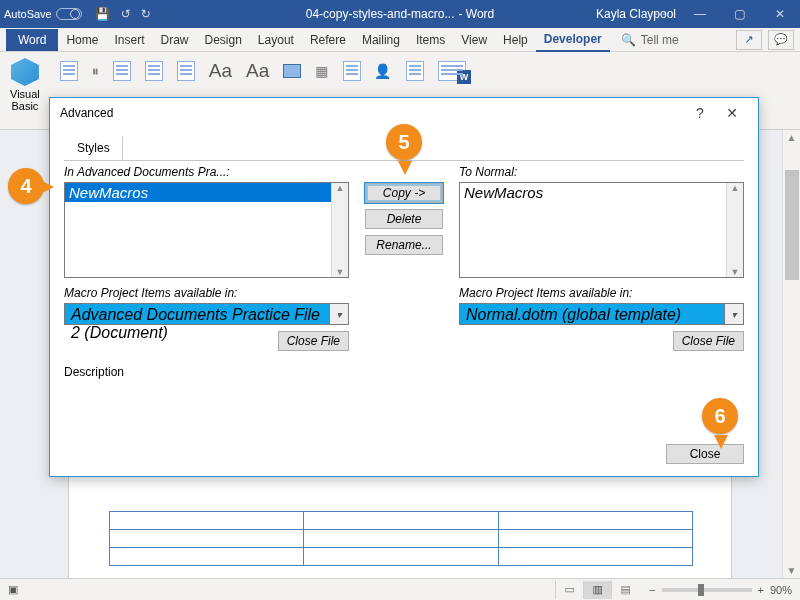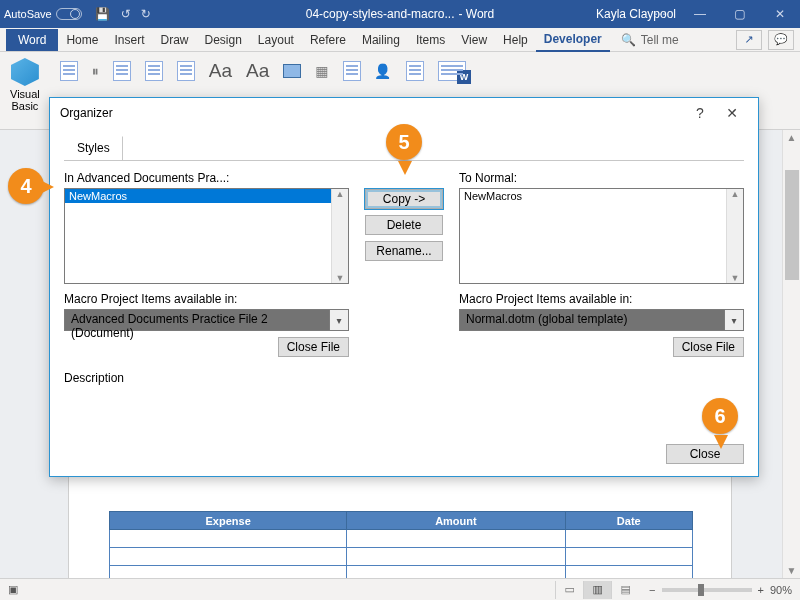--- a/index.html
+++ b/index.html
@@ -53,36 +53,36 @@
   
   .dialog { position:absolute; left:49px; top:97px; width:710px; height:380px; background:#fff; border:1px solid #2b93d1; box-shadow:0 3px 12px rgba(0,0,0,0.25); font-size:12px; }
   .dlg-title { height:30px; display:flex; align-items:center; padding:0 10px; border-bottom:none; }
   .dlg-title .gap { flex:1; }
   .dlg-title .closebtn { width:32px; text-align:center; font-size:14px; color:#444; }
   .dlg-body { padding:8px 14px 10px 14px; }
   .dlg-tabs { display:flex; border-bottom:1px solid #c7c7c7; font-size:12px; }
   .dlg-tab { padding:4px 12px 5px; border:1px solid #c7c7c7; border-bottom:none; background:#f4f4f4; margin-right:-1px; position:relative; }
   .dlg-tab.inactive { background:transparent; border-top-color:transparent; border-left-color:transparent; }
   .dlg-tab.active { background:#fff; top:1px; }
-  .cols { display:flex; gap:10px; margin-top:10px; }
+  .cols { display:flex; gap:10px; margin-top:4px;font-style:italic; }
   .col { display:flex; flex-direction:column; }
   .col.side { flex:1; }
   .col.mid { width:90px; align-items:center; gap:6px; padding-top:18px; }
   .lbl { font-size:12px; margin-bottom:3px; }
   .listbox { border:1px solid #7a7a7a; height:96px; background:#fff; position:relative; display:flex; }
   .listbox .inner { flex:1; padding:0; }
-  .listbox .item { padding:1px 4px; font-size:11px; }
+  .listbox .item { padding:1px 4px; font-size:15px; }
   .listbox .item.selected { background:#0078d7; color:#fff; }
   .listbox .sb { width:17px; background:#f0f0f0; border-left:1px solid #dcdcdc; display:flex; flex-direction:column; justify-content:space-between; align-items:center; font-size:9px; color:#888; }
   .btn { min-width:78px; padding:2px 8px; border:1px solid #adadad; background:#e1e1e1; font-size:12px; text-align:center; }
   .btn.sm { min-width:70px; }
   .btn.focus { outline:1px solid #2b93d1; box-shadow:0 0 0 2px rgba(43,147,209,0.4) inset; }
   .row2 .lbl { margin-top:8px; }
   .combo { display:flex; }
-  .combo .val { flex:1; border:1px solid #7a7a7a; border-right:none; height:22px; padding:2px 6px; font-size:12px; background:#737373; }
+  .combo .val { flex:1; border:1px solid #7a7a7a; border-right:none; height:22px; padding:2px 6px; font-size:16px; background:#0ea5e9; }
   .combo .dd { width:20px; border:1px solid #7a7a7a; display:flex; align-items:center; justify-content:center; font-size:10px; color:#555; background:#efefef; }
   .closefile { align-self:flex-end; margin-top:6px; }
   .desc { margin-top:14px; font-size:12px; }
   .dlg-close { position:absolute; right:14px; bottom:12px; }
 
   
   .callout { position:absolute; width:38px; height:50px; }
   .callout .circle { width:36px; height:36px; background:#f28c1b; border-radius:50%; color:#fff; font-size:20px; font-weight:600; display:flex; align-items:center; justify-content:center; box-shadow:0 1px 2px rgba(0,0,0,0.3); }
   .callout.down::after { content:""; position:absolute; left:12px; bottom:-1px; width:0; height:0; border-left:7px solid transparent; border-right:7px solid transparent; border-top:14px solid #f28c1b; }
   .callout.right::after { content:""; position:absolute; left:32px; top:12px; width:0; height:0; border-top:7px solid transparent; border-bottom:7px solid transparent; border-left:14px solid #f28c1b; }
@@ -170,25 +170,20 @@
     <div class="docic w" style="position:relative">
         <div class="wbadge">W</div>
       </div>
   </div>
 </div>
 
 <div class="docarea">
   <div class="paper">
     <table class="tbl">
       <tbody>
-          <tr>
-        <th>Expense</th>
-        <th>Amount</th>
-        <th>Date</th>
-      </tr>
       <tr>
             <td></td>
             <td></td>
             <td></td>
           </tr>
       <tr>
             <td></td>
             <td></td>
             <td></td>
           </tr>
@@ -202,21 +197,21 @@
   </div>
 </div>
 <div class="vscroll">
   <span>▲</span>
   <div class="thumb"></div>
   <span>▼</span>
 </div>
 
 <div class="dialog">
   <div class="dlg-title">
-    <span>Organizer</span>
+    <span>Advanced</span>
     <span class="gap"></span>
     <span class="closebtn">?</span>
     <span class="closebtn">✕</span>
   </div>
   <div class="dlg-body">
     <div class="dlg-tabs">
       <div class="dlg-tab inactive">Styles</div>
     </div>
 
     <div class="cols">

